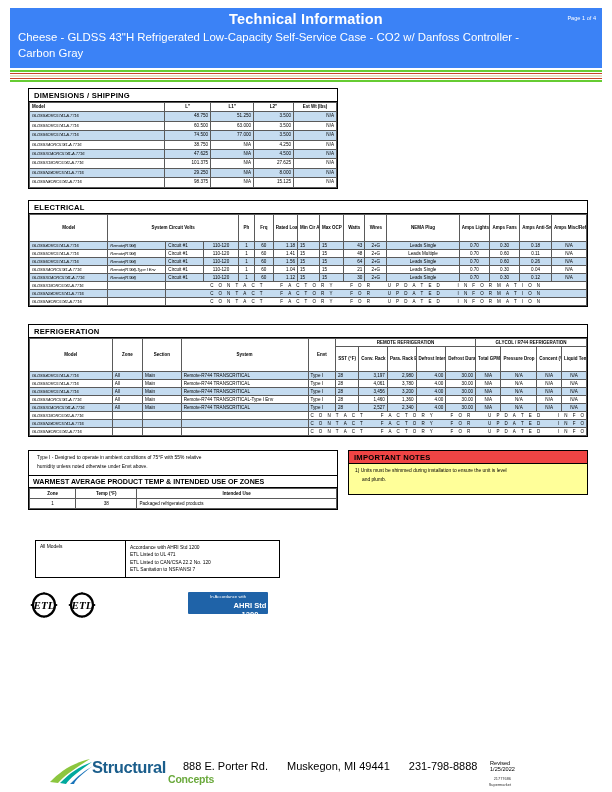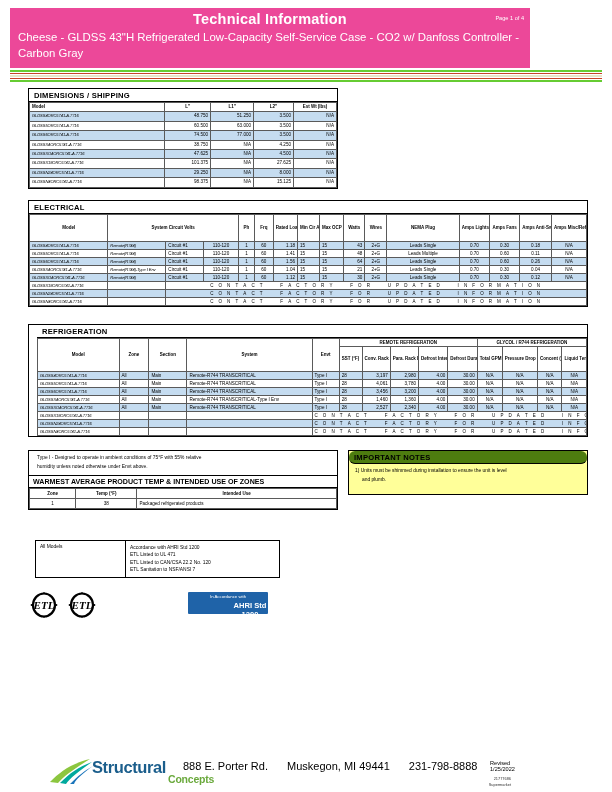--- a/index.html
+++ b/index.html
@@ -5,22 +5,22 @@
   html,body{margin:0;padding:0;}
   body{
     width:612px;height:792px;background:#ffffff;
     font-family:"Liberation Sans", sans-serif;
     color:#000;-webkit-font-smoothing:none;
   }
   .page{position:relative;width:612px;height:792px;overflow:hidden;}
 
   
   .header{
-    position:absolute;left:10px;top:8px;width:520px;height:60px;
-    background:#ec4899;
+    position:absolute;left:10px;top:8px;width:592px;height:60px;
+    background:#3b82f6;
   }
   .hdr-title{
     position:absolute;left:0;top:3px;width:100%;text-align:center;
     color:#ffffff;font-size:14.5px;font-weight:bold;letter-spacing:.2px;
   }
   .hdr-page{
     position:absolute;right:6px;top:7px;color:#ffffff;font-size:5.6px;
   }
   .hdr-sub{
     position:absolute;left:8px;top:21px;width:520px;
@@ -55,31 +55,31 @@
   .hdrow th{background:#fff;}
   .spaced{letter-spacing:2.1px;font-size:4.5px;}
 
   
   #dimensions{left:28px;top:88px;width:310px;}
   #dimensions td,#dimensions th{height:8.4px;line-height:8.4px;}
 
   
   #electrical{left:28px;top:200px;width:560px;}
   
-  #refrigeration{left:28px;top:324px;width:560px;padding-left:8px;}
+  #refrigeration{left:28px;top:324px;width:560px;}
 
   
   #intended-env{left:28px;top:450px;width:310px;}
   .env-text{font-size:4.9px;line-height:8.5px;padding:3px 6px 4px 8px;border-bottom:1.4px solid #000;}
   .sub-title{font-size:7.1px;font-weight:bold;padding:2px 4px 1px 4px;border-bottom:1px solid #000;}
   #intended-env td,#intended-env th{height:9px;line-height:9px;}
 
   
   #important-notes{left:348px;top:450px;width:240px;background:#FFFF99;}
-  #important-notes .sec-title{background:#4d7c0f;border-radius:6px;}
+  #important-notes .sec-title{background:#ef4444;}
   .note-text{font-size:4.9px;line-height:8.5px;padding:3px 6px 10px 6px;}
   .note-ind{display:block;padding-left:7px;}
 
   
   #regulatory{left:35px;top:540px;width:245px;}
   #regulatory .reg-body{display:flex;}
   .reg-l{width:90px;font-size:4.9px;padding:3px 4px;border-right:.8px solid #000;box-sizing:border-box;}
   .reg-r{flex:1;font-size:4.9px;line-height:7.4px;padding:3px 4px;box-sizing:border-box;}
 
   

